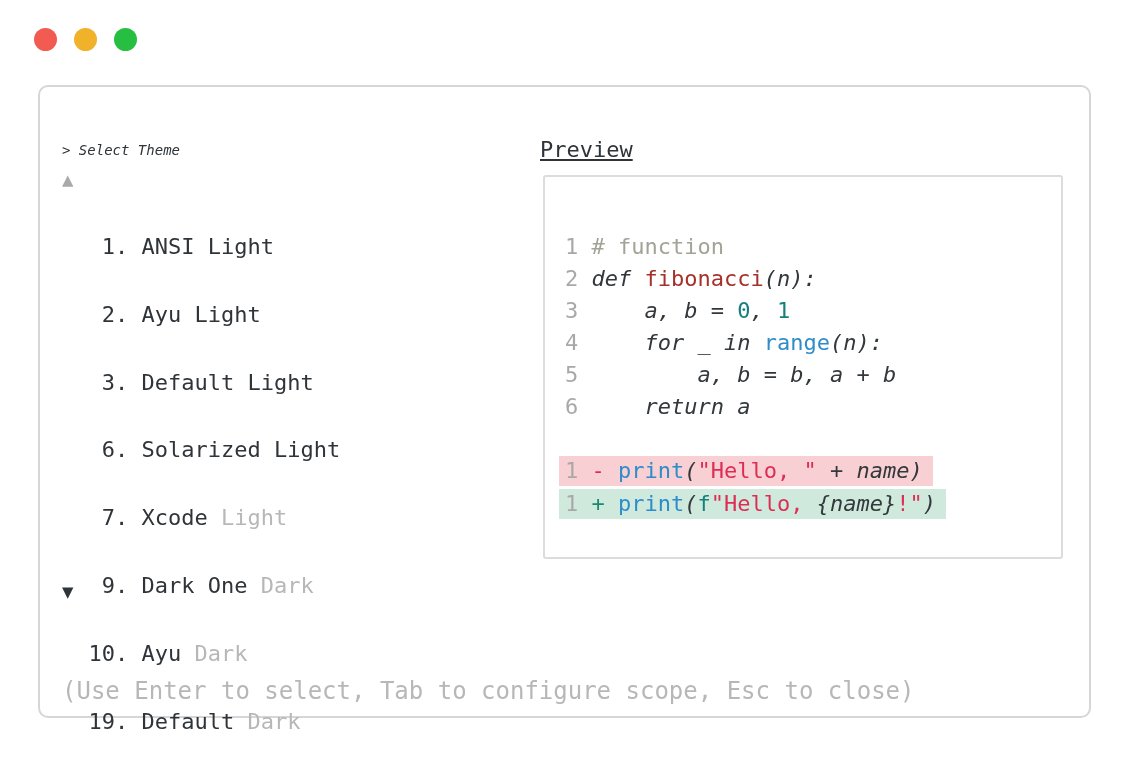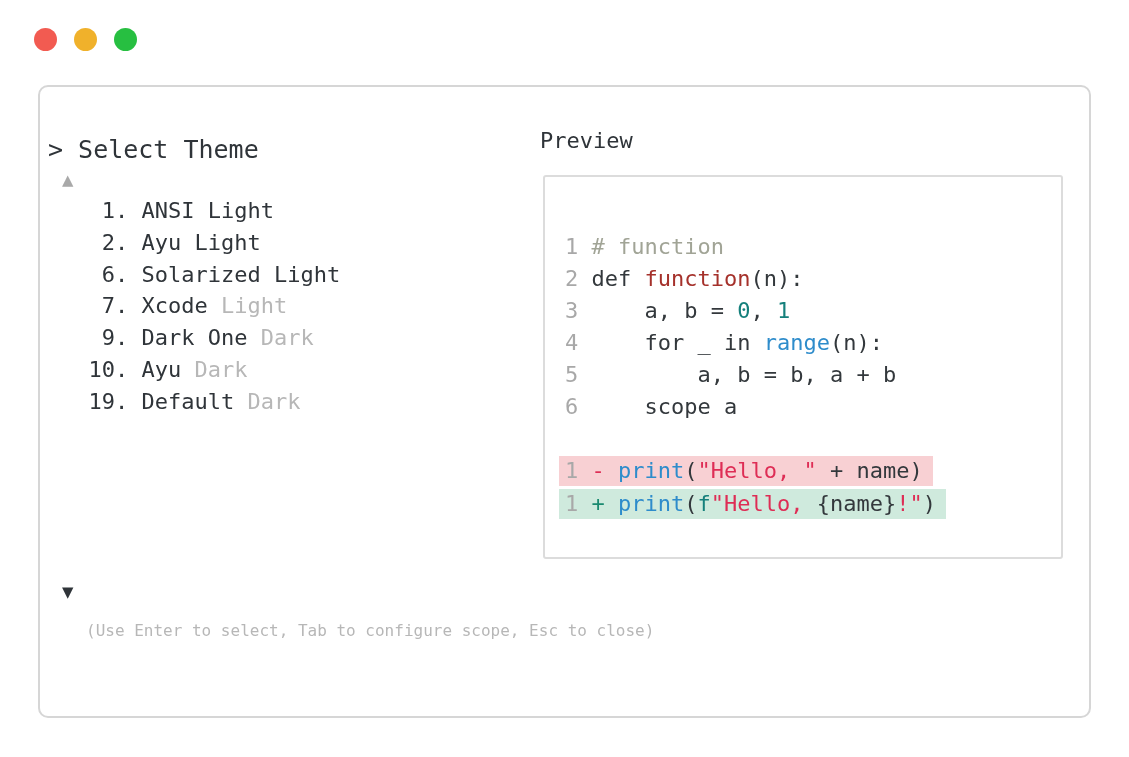--- a/index.html
+++ b/index.html
@@ -15,61 +15,61 @@
   .light.min{background:var(--traffic-yellow);}
   .light.zoom{background:var(--traffic-green);}
 
   
   .panel{
     position:absolute;left:38px;top:85px;width:1053px;height:633px;
     box-sizing:border-box;border:2px solid #d6d6d6;border-radius:10px;
     background:#ffffff;
   }
   .prompt{
-    position:absolute;left:8px;top:49px;
-    font-size:25px;line-height:28px;color:var(--text-dark);white-space:pre;
+    position:absolute;left:22px;top:49px;
+    font-size:14px;line-height:28px;color:var(--text-dark);white-space:pre;font-style:italic;
   }
   .scroll-up{
     position:absolute;left:22px;top:82px;
     font-size:19px;color:#a9a9a9;line-height:20px;
   }
   .scroll-down{
     position:absolute;left:22px;top:494px;
     font-size:19px;color:var(--text-dark);line-height:20px;
   }
   .theme-list{position:absolute;left:22px;top:108px;}
   .theme-row{
     position:relative;font-size:22px;line-height:31.8px;
-    color:var(--text-dark);white-space:pre;
+    color:var(--text-dark);white-space:pre;margin-top:36px;
   }
   .theme-row .bullet{
     position:absolute;left:-11px;top:50%;transform:translateY(-50%);
     width:17px;height:17px;border-radius:50%;background:var(--accent-teal);
   }
   .theme-row .sel{color:var(--accent-teal);}
   .theme-row .muted{color:var(--text-muted);}
   .help{
-    position:absolute;left:22px;top:528px;
-    font-size:16px;line-height:32px;color:var(--text-muted);white-space:pre;margin-left:24px;
+    position:absolute;left:22px;top:588px;
+    font-size:24px;line-height:32px;color:var(--text-muted);white-space:pre;
   }
 
   
   .preview-label{
-    position:absolute;left:500px;top:40px;
-    font-size:22px;line-height:28px;color:var(--text-dark);
+    position:absolute;left:500px;top:49px;
+    font-size:22px;line-height:28px;color:var(--text-dark);text-decoration:underline;
   }
   .preview-box{
     position:absolute;left:503px;top:88px;width:520px;height:384px;
     box-sizing:border-box;border:2px solid #dcdcdc;border-radius:3px;
     background:#ffffff;
   }
   .code-area{position:absolute;left:14px;top:54px;font-size:22px;}
   .code-line{line-height:32px;white-space:pre;color:var(--code-plain);padding:0 10px 0 6px;}
   .lnum{color:var(--line-number);}
-  .tok-plain{color:var(--code-plain);}
+  .tok-plain{color:var(--code-plain);font-style:italic;}
   .tok-comment{color:var(--code-comment);}
   .tok-function{color:var(--code-function);}
   .tok-number{color:var(--accent-teal);}
   .tok-builtin{color:var(--code-builtin);}
   .tok-string{color:var(--code-string);}
   .tok-fstring{color:var(--accent-teal);}
   .diff-block{margin-top:32px;}
   .diff-line{display:inline-block;line-height:30px;margin-bottom:2px;}
   .diff-line.removed{background:var(--diff-removed-bg);}
   .diff-line.added{background:var(--diff-added-bg);}
@@ -85,39 +85,40 @@
   <div class="light min"></div>
   <div class="light zoom"></div>
 </div>
 
 <div class="panel">
   <div class="prompt">&gt; Select Theme</div>
   <div class="scroll-up">▲</div>
   <div class="theme-list" id="theme-list">
       <div class="theme-row"><span>   1. </span><span>ANSI </span><span>Light</span></div>
       <div class="theme-row"><span>   2. </span><span>Ayu </span><span>Light</span></div>
+      <div class="theme-row"><span>   3. </span><span>Default </span><span>Light</span></div>
       <div class="theme-row"><span>   6. </span><span>Solarized </span><span>Light</span></div>
       <div class="theme-row"><span>   7. </span><span>Xcode </span><span class="muted">Light</span></div>
       <div class="theme-row"><span>   9. </span><span>Dark One </span><span class="muted">Dark</span></div>
       <div class="theme-row"><span>  10. </span><span>Ayu </span><span class="muted">Dark</span></div>
       <div class="theme-row"><span>  19. </span><span>Default </span><span class="muted">Dark</span></div>
     </div>
   <div class="scroll-down">▼</div>
   <div class="help">(Use Enter to select, Tab to configure scope, Esc to close)</div>
 
   <div class="preview-label">Preview</div>
   <div class="preview-box">
     <div class="code-area">
       <div id="code-lines">
           <div class="code-line"><span class="lnum">1 </span><span class="tok-comment"># function</span></div>
-          <div class="code-line"><span class="lnum">2 </span><span class="tok-plain">def </span><span class="tok-function">function</span><span class="tok-plain">(n):</span></div>
+          <div class="code-line"><span class="lnum">2 </span><span class="tok-plain">def </span><span class="tok-function">fibonacci</span><span class="tok-plain">(n):</span></div>
           <div class="code-line"><span class="lnum">3 </span><span class="tok-plain">    a, b = </span><span class="tok-number">0</span><span class="tok-plain">, </span><span class="tok-number">1</span></div>
           <div class="code-line"><span class="lnum">4 </span><span class="tok-plain">    for _ in </span><span class="tok-builtin">range</span><span class="tok-plain">(n):</span></div>
           <div class="code-line"><span class="lnum">5 </span><span class="tok-plain">        a, b = b, a + b</span></div>
-          <div class="code-line"><span class="lnum">6 </span><span class="tok-plain">    scope a</span></div>
+          <div class="code-line"><span class="lnum">6 </span><span class="tok-plain">    return a</span></div>
         </div>
       <div class="diff-block" id="diff-lines">
           <div class="diff-row"><div class="code-line diff-line removed"><span class="lnum">1 </span><span class="sign-minus">- </span><span class="tok-builtin">print</span><span class="tok-plain">(</span><span class="tok-string">"Hello, "</span><span class="tok-plain"> + name)</span></div></div>
           <div class="diff-row"><div class="code-line diff-line added"><span class="lnum">1 </span><span class="sign-plus">+ </span><span class="tok-builtin">print</span><span class="tok-plain">(</span><span class="tok-fstring">f</span><span class="tok-string">"Hello, </span><span class="tok-plain">{name}</span><span class="tok-string">!"</span><span class="tok-plain">)</span></div></div>
         </div>
     </div>
   </div>
 </div>
 
 </body></html>

